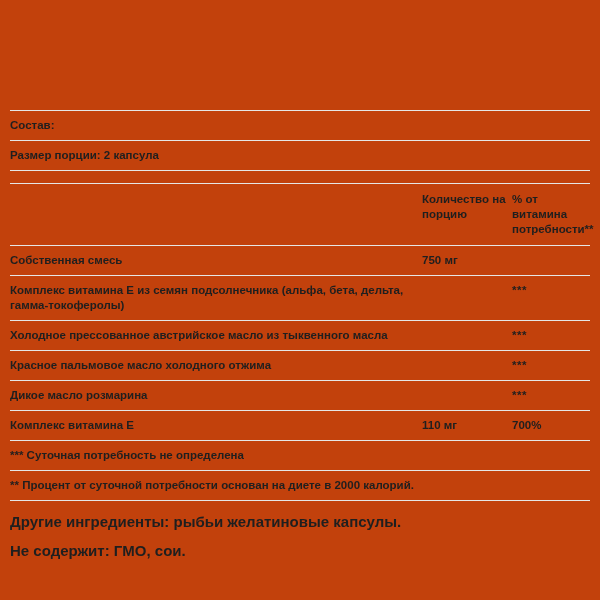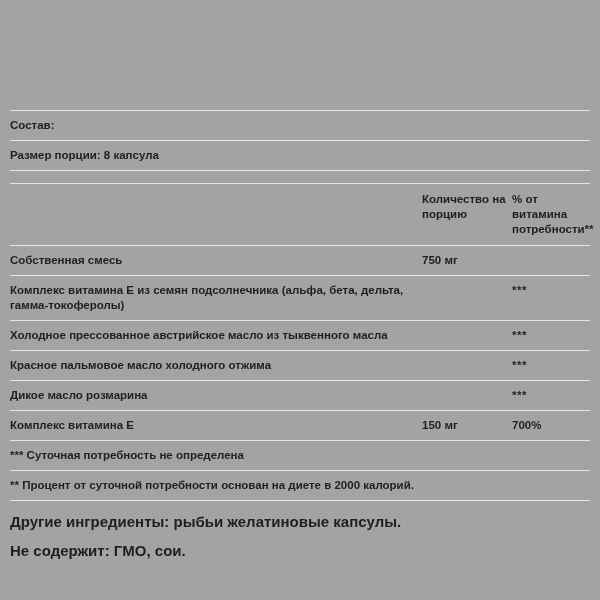--- a/index.html
+++ b/index.html
@@ -14,21 +14,21 @@
     overflow: hidden;
     font-family: "Liberation Sans", sans-serif;
     color: #1f1f1f;
     -webkit-font-smoothing: antialiased;
   }
 
   .page {
     width: 600px;
     height: 600px;
     position: relative;
-    background: #a3a3a3;
+    background: #c2410c;
     box-sizing: border-box;
   }
 
   
   .top-spacer {
     height: 110px;
   }
 
   .facts-table {
     width: 580px;
@@ -113,21 +113,21 @@
       <col class="c-amt">
       <col class="c-dv">
     </colgroup>
     <tbody>
 
       <tr>
         <td colspan="3">Состав:</td>
       </tr>
 
       <tr>
-        <td colspan="3">Размер порции: 8 капсула</td>
+        <td colspan="3">Размер порции: 2 капсула</td>
       </tr>
 
 
       <tr class="gap-row">
         <td></td>
         <td></td>
         <td></td>
       </tr>
 
       <tr class="header-row">
@@ -161,21 +161,21 @@
       </tr>
 
       <tr class="tall-row">
         <td>Дикое масло розмарина</td>
         <td class="c-amt-cell"></td>
         <td class="c-dv-cell dv-stars">***</td>
       </tr>
 
       <tr class="tall-row">
         <td>Комплекс витамина Е</td>
-        <td class="c-amt-cell">150 мг</td>
+        <td class="c-amt-cell">110 мг</td>
         <td class="c-dv-cell">700%</td>
       </tr>
 
       <tr>
         <td colspan="3">*** Суточная потребность не определена</td>
       </tr>
 
       <tr>
         <td colspan="3">** Процент от суточной потребности основан на диете в 2000 калорий.</td>
       </tr>

